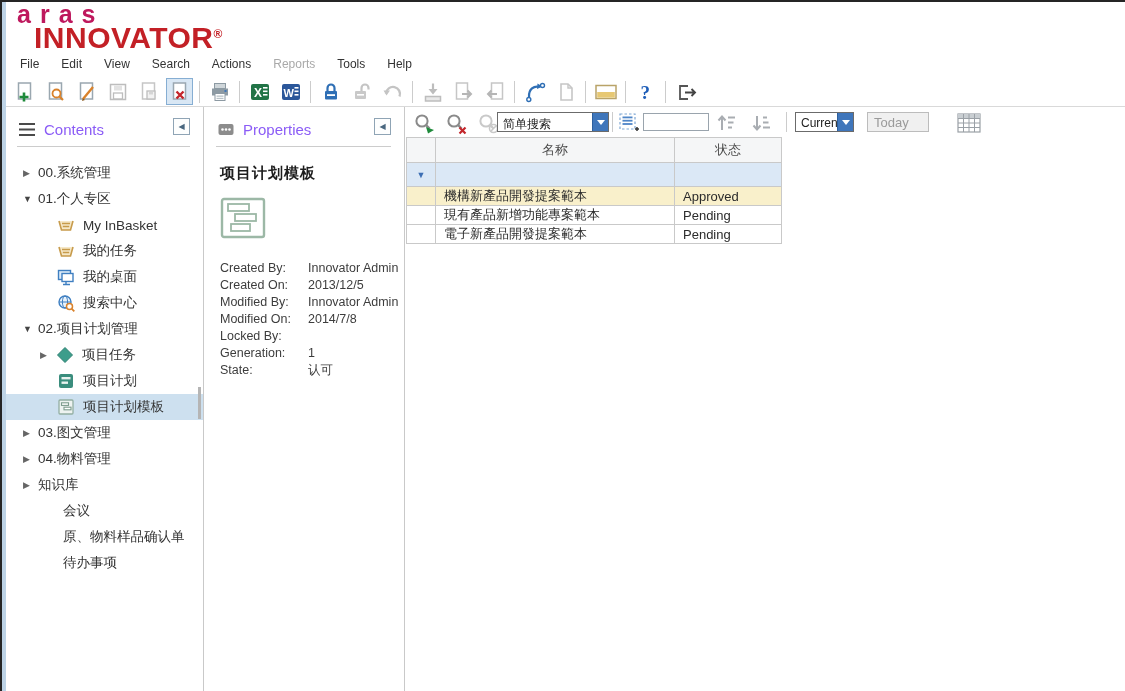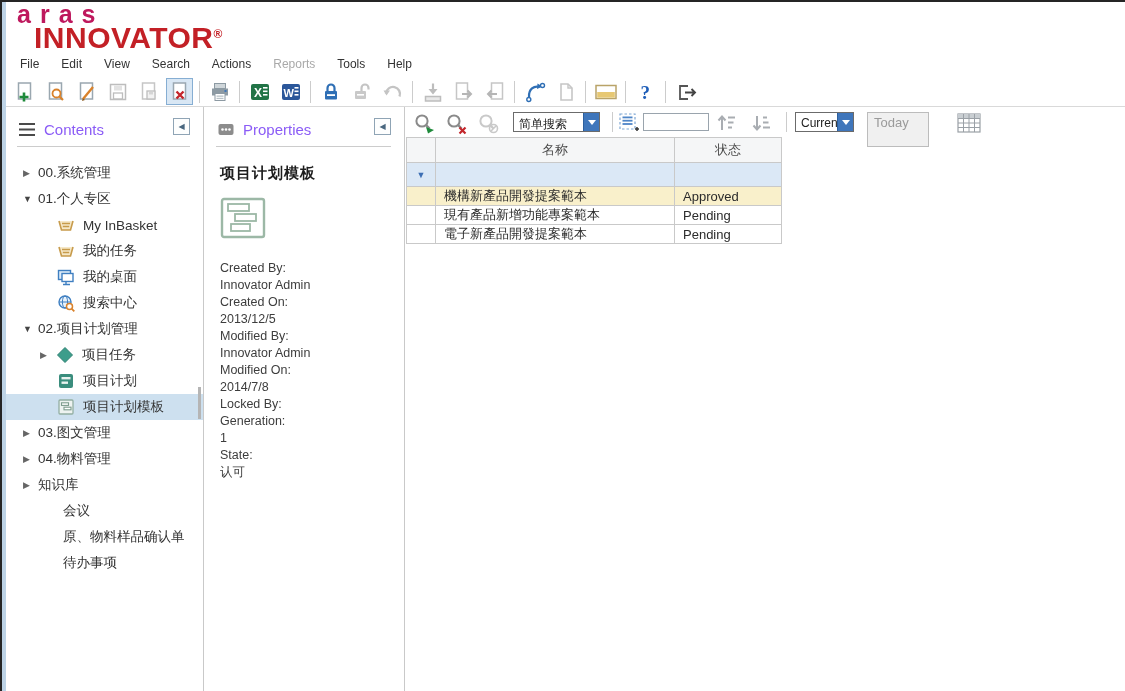--- a/index.html
+++ b/index.html
@@ -53,34 +53,34 @@
   .lvl1b { padding-left:34px; }
   .lvl1c { padding-left:57px; }
   .tree-item.selected { background:#cde0ef; }
   .scroll-thumb { position:absolute; right:2px; top:280px; width:3px; height:32px; background:#b5b5b5; }
 
   
   .props-body { padding:0 0 0 15px; }
   .item-title { margin-top:17px; font-size:15px; font-weight:bold; color:#1d1d1d; letter-spacing:1px; }
   .big-icon { margin-top:14px; }
   .prop-list { margin-top:17px; font-size:12.5px; color:#3d3d3d; }
-  .prop-row { display:flex; line-height:17px;flex-direction:column; }
+  .prop-row { display:flex; line-height:17px; }
   .prop-label { width:88px; flex:none; }
   .prop-value { flex:1; }
 
   
   .sbar { position:relative; height:30px; }
   .sbar .sbtn { position:absolute; top:4px; width:24px; height:24px; display:flex; align-items:center; justify-content:center; }
   .ssep { position:absolute; top:5px; width:1px; height:20px; background:#ccc; }
   .combo { position:absolute; top:5px; height:20px; border:1px solid #6b6b6b; background:#fff; display:flex; }
   .combo .cval { flex:1; font-size:12px; color:#222; padding:3px 0 0 5px; overflow:hidden; white-space:nowrap; }
   .combo .cbtn { width:16px; background:#3f76bb; border-left:1px solid #2c5f9e; display:flex; align-items:center; justify-content:center; }
   .combo .cbtn::after { content:""; border-left:4px solid transparent; border-right:4px solid transparent; border-top:5px solid #fff; }
   .tinput { position:absolute; top:6px; height:18px; border:1px solid #9aa4ad; background:#fff; font-size:12px; padding:0 3px; }
-  .dis-field { position:absolute; top:5px; height:35px; border:1px solid #bcbcbc; background:#f0f0f0; color:#9a9a9a; font-size:13px; padding:2px 0 0 6px; }
+  .dis-field { position:absolute; top:5px; height:20px; border:1px solid #bcbcbc; background:#f0f0f0; color:#9a9a9a; font-size:13px; padding:2px 0 0 6px; }
 
   
   .grid-table { position:absolute; top:30px; left:0; border-collapse:collapse; table-layout:fixed; }
   .grid-table td, .grid-table th { border:1px solid #c9c9c9; overflow:hidden; white-space:nowrap; }
   .grid-table th { height:25px; background:#f5f6f7; font-weight:normal; font-size:13px; color:#4a4a4a; text-align:center; }
   .grid-table td { height:18px; font-size:13px; color:#2b2b2b; padding-left:8px; background:#fff; }
   .grid-table tr.filter td { height:24px; background:#dbe8f6; padding-left:0; }
   .grid-table tr.filter .fdrop { font-size:9px; color:#3d6fb4; text-align:center; display:block; }
   .grid-table tr.sel td { background:#f9f0cb; }
   .col0 { width:29px; } .col1 { width:239px; } .col2 { width:107px; }
@@ -449,21 +449,21 @@
           </svg>
         </span>
       <span class="sbtn" style="left:70px">
           <svg width="23" height="23" viewBox="0 0 23 23">
             <circle cx="9" cy="9" r="5.6" fill="#fff" stroke="#c9c9c9" stroke-width="2"></circle>
             <path d="M13 13 L16.5 16.5" stroke="#c9c9c9" stroke-width="2.4"></path>
             <circle cx="16.5" cy="16.5" r="4" fill="none" stroke="#c9c9c9" stroke-width="1.6"></circle>
             <path d="M13.8 19.2 L19.2 13.8" stroke="#c9c9c9" stroke-width="1.6"></path>
           </svg>
         </span>
-      <div class="combo" style="left:107px;width:87px">
+      <div class="combo" style="left:91px;width:112px">
         <span class="cval">简单搜索</span>
         <span class="cbtn"></span>
       </div>
       <span class="ssep" style="left:206px"></span>
       <span class="sbtn" style="left:211px">
           <svg width="22" height="22" viewBox="0 0 22 22">
             <rect x="2" y="2" width="15" height="15" fill="#fff" stroke="#7fa7d4" stroke-width="1.2" stroke-dasharray="2.5,2"></rect>
             <rect x="4.5" y="4.5" width="10" height="1.8" fill="#4f86c8"></rect>
             <rect x="4.5" y="7.8" width="10" height="1.8" fill="#4f86c8"></rect>
             <rect x="4.5" y="11.1" width="10" height="1.8" fill="#4f86c8"></rect>

